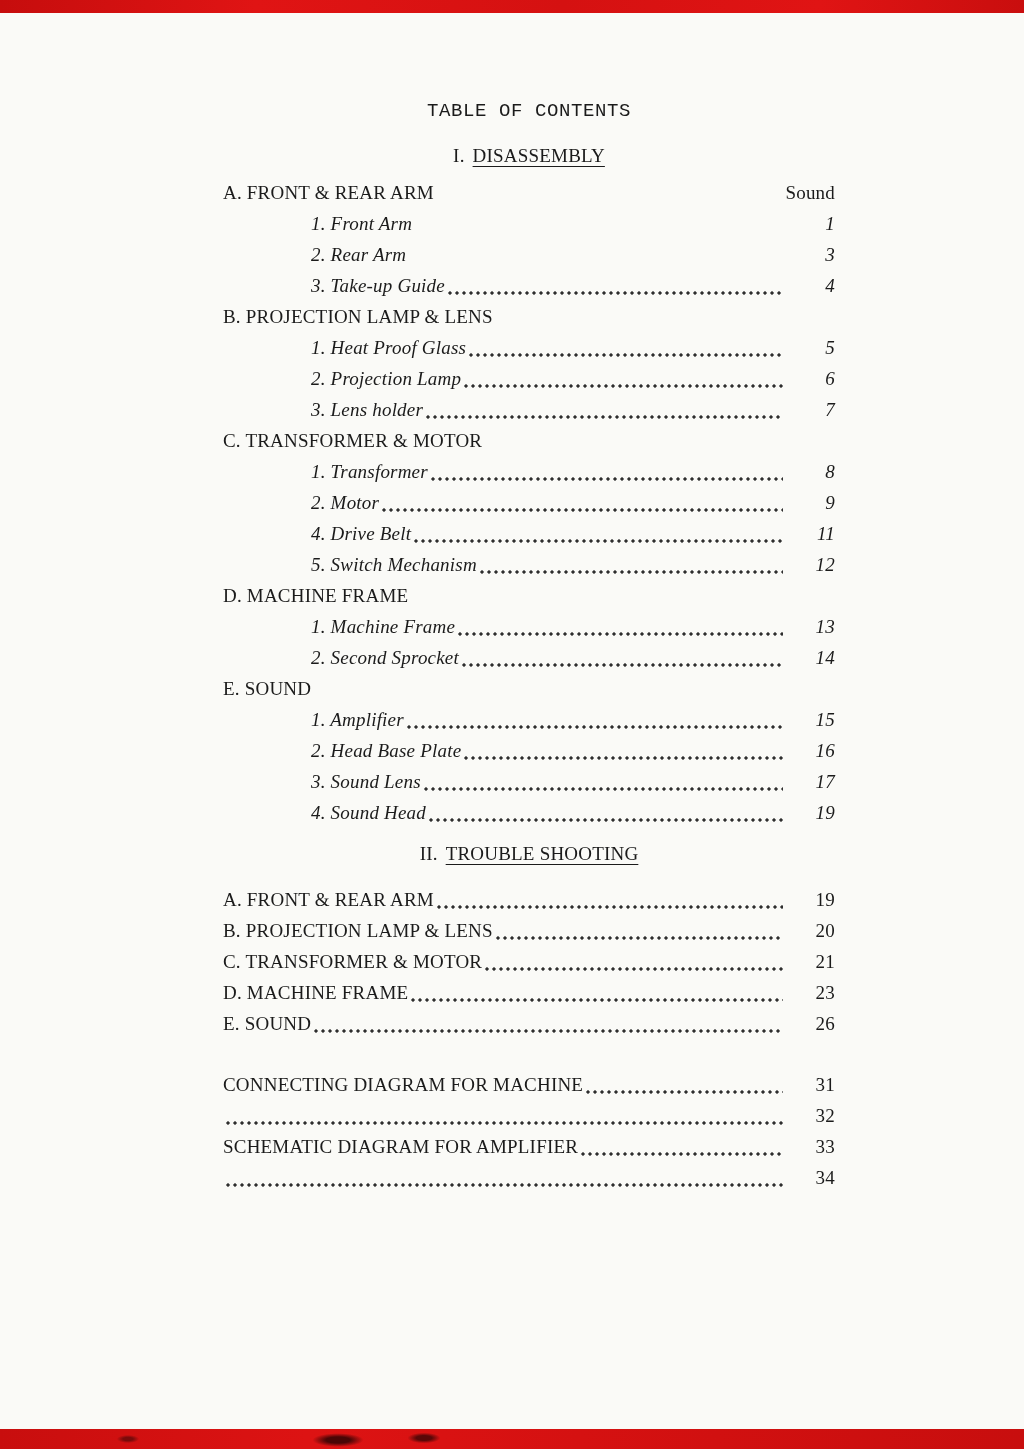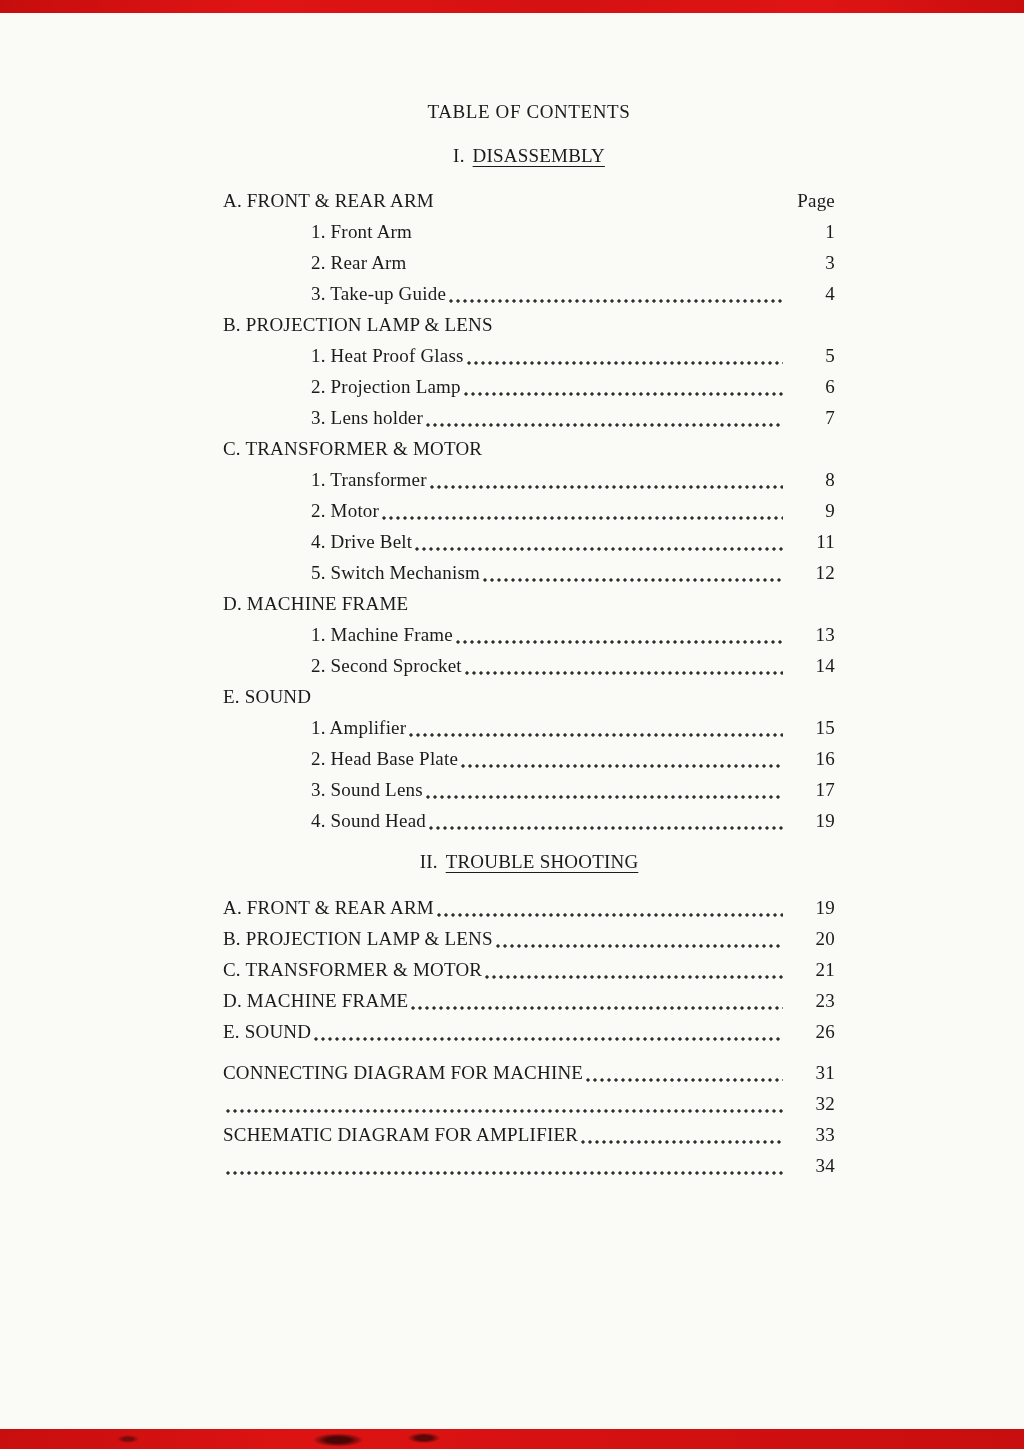--- a/index.html
+++ b/index.html
@@ -32,71 +32,71 @@
   .content {
     position: absolute;
     left: 223px;
     top: 96px;
     width: 612px;
     font-size: 19px;
     letter-spacing: 0.2px;
   }
 
   .center { text-align: center; }
-  .doc-title { line-height: 31px; margin-bottom: 13px; letter-spacing: 0.6px; }
-  .part-heading { line-height: 31px; margin-bottom: 12px; }
+  .doc-title { line-height: 31px; margin-bottom: 13px; letter-spacing: 0.6px; font-family: Liberation Mono, monospace; }
+  .part-heading { line-height: 31px; margin-bottom: 4px; }
   .part-heading .num { margin-right: 8px; }
   .part-heading .ttl { text-decoration: underline; text-underline-offset: 4px; }
   .part2-heading { margin-top: 12px; margin-bottom: 13px; }
 
   .row {
     display: flex;
     align-items: flex-end;
     height: 31px;
     line-height: 27px;
   }
   .section-row { justify-content: space-between; }
-  .item-row { padding-left: 88px; }
+  .item-row { padding-left: 88px; font-style: italic; }
 
   .leader {
     flex: 1 1 auto;
     height: 10px;
     margin: 0 6px 4px 3px;
     background-image: radial-gradient(circle at 2px 2px, #2e2e2e 1.3px, rgba(46,46,46,0) 2px);
     background-size: 7px 4px;
     background-repeat: repeat-x;
     background-position: left bottom;
   }
   .leader.none { background: none; }
 
   .pagenum {
     flex: 0 0 auto;
     width: 46px;
     text-align: right;
   }
   .page-col { flex: 0 0 auto; text-align: right; }
 
-  .appendix { margin-top: 10px; }
+  .appendix { margin-top: 30px; }
 </style>
 </head>
 <body>
 
 <div class="edge edge-top"></div>
 
 <div class="content">
 
   <div class="doc-title center">TABLE OF CONTENTS</div>
 
   <div class="part-heading center">
     <span class="num">I.</span><span class="ttl">DISASSEMBLY</span>
   </div>
 
   <div class="row section-row">
     <span>A. FRONT &amp; REAR ARM</span>
-    <span class="page-col">Page</span>
+    <span class="page-col">Sound</span>
   </div>
   <div class="row item-row">
     <span>1. Front Arm</span>
     <span class="leader none"></span>
     <span class="pagenum">1</span>
   </div>
   <div class="row item-row">
     <span>2. Rear Arm</span>
     <span class="leader none"></span>
     <span class="pagenum">3</span>

